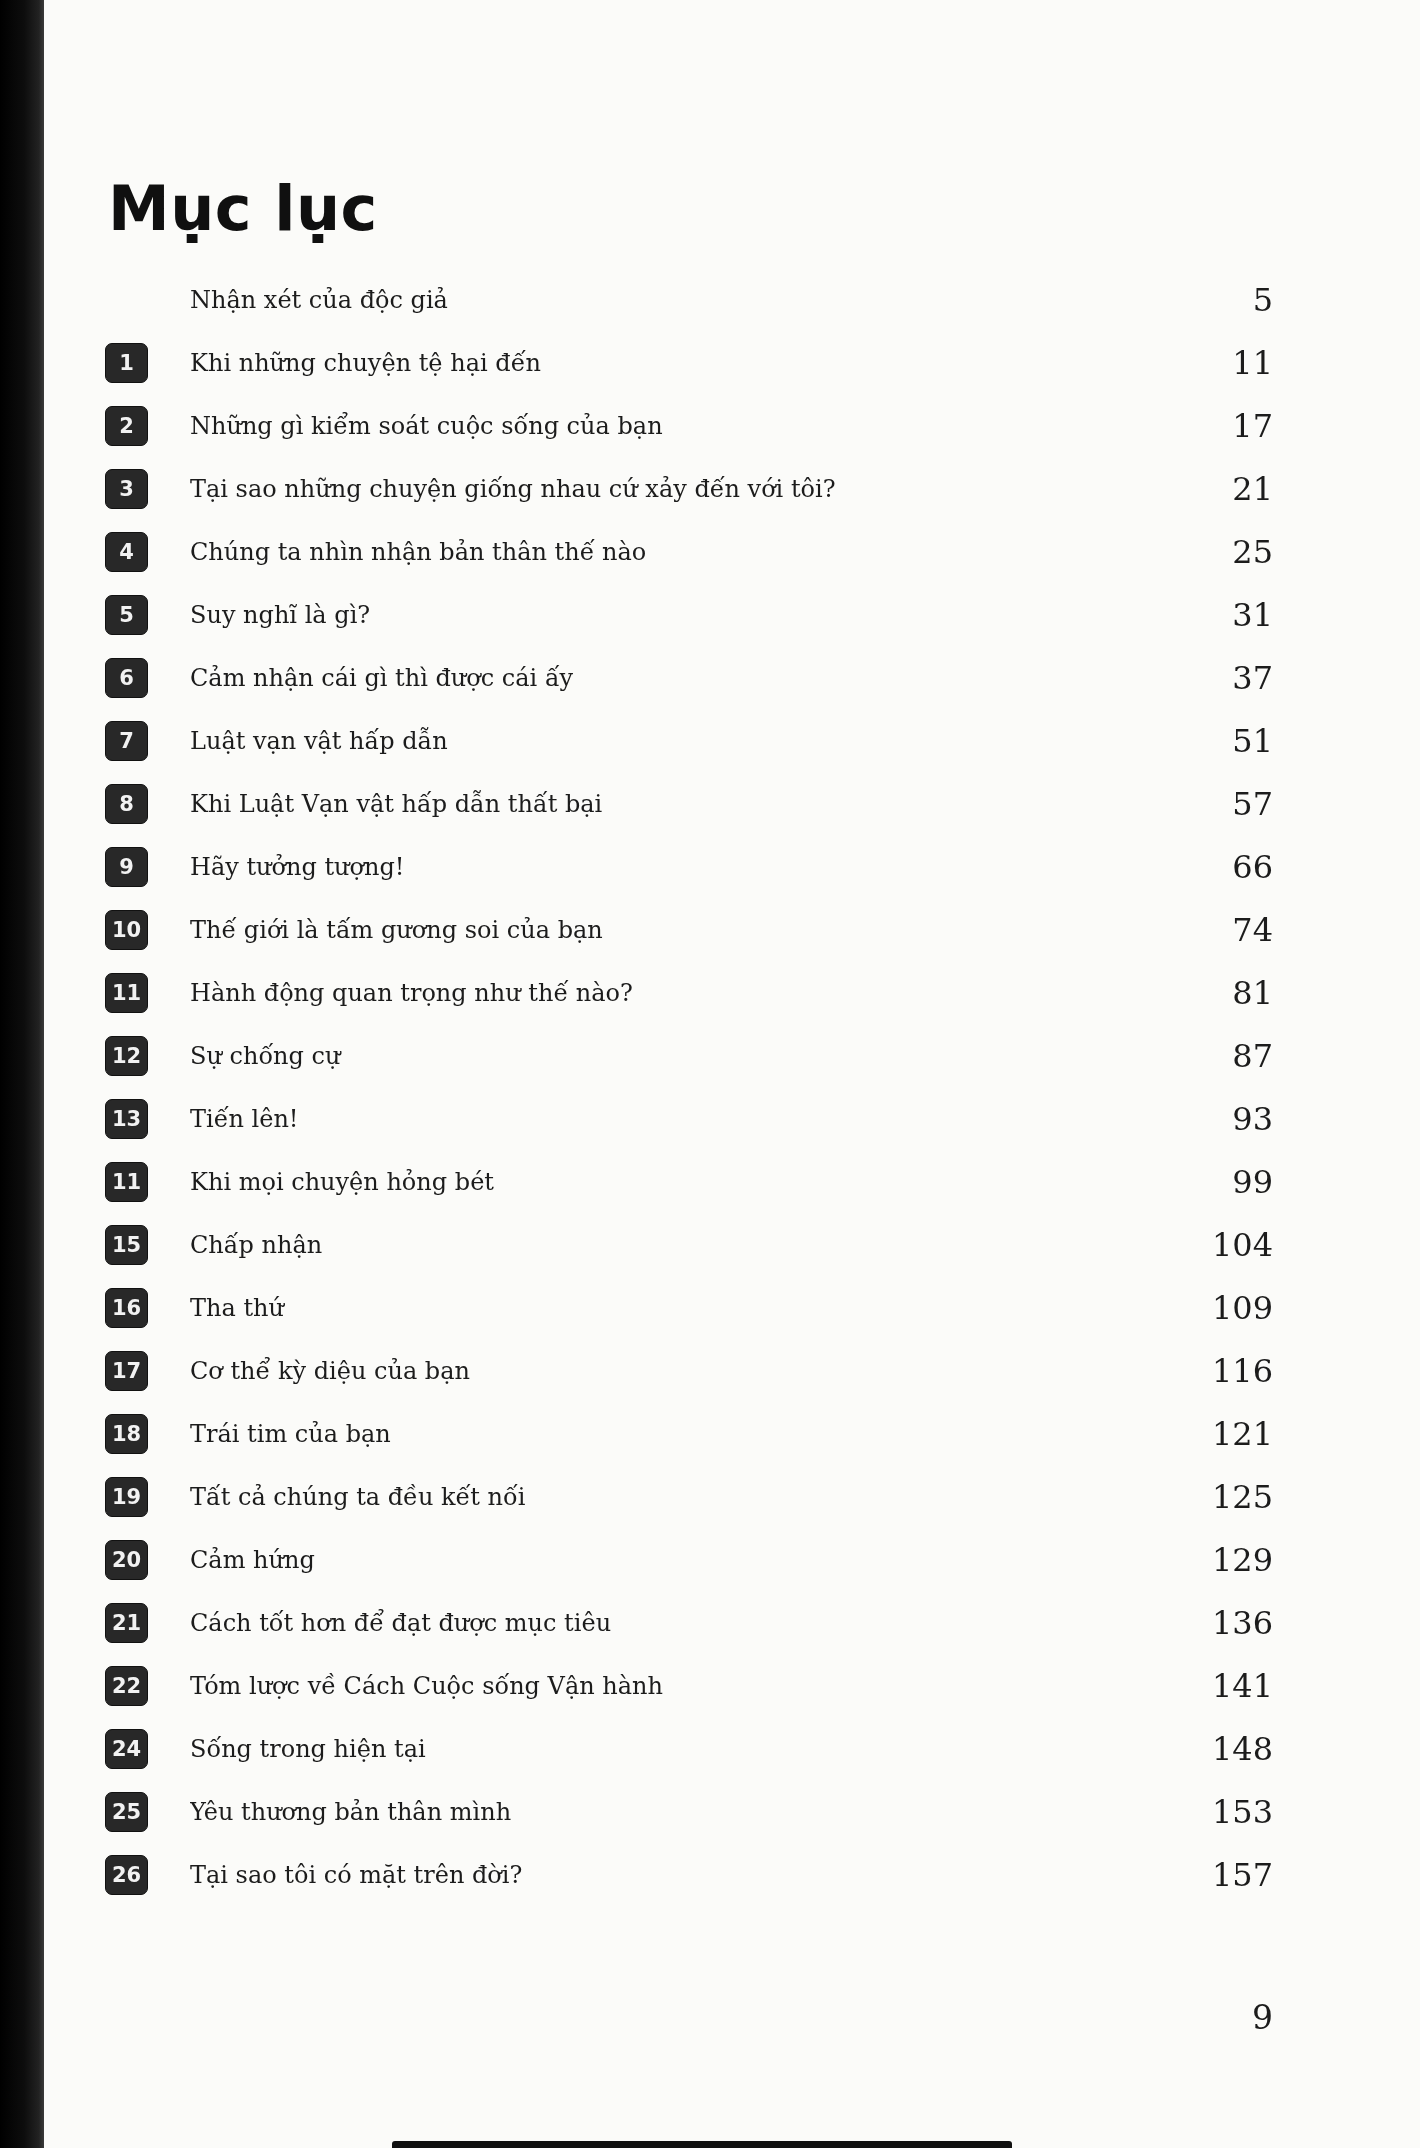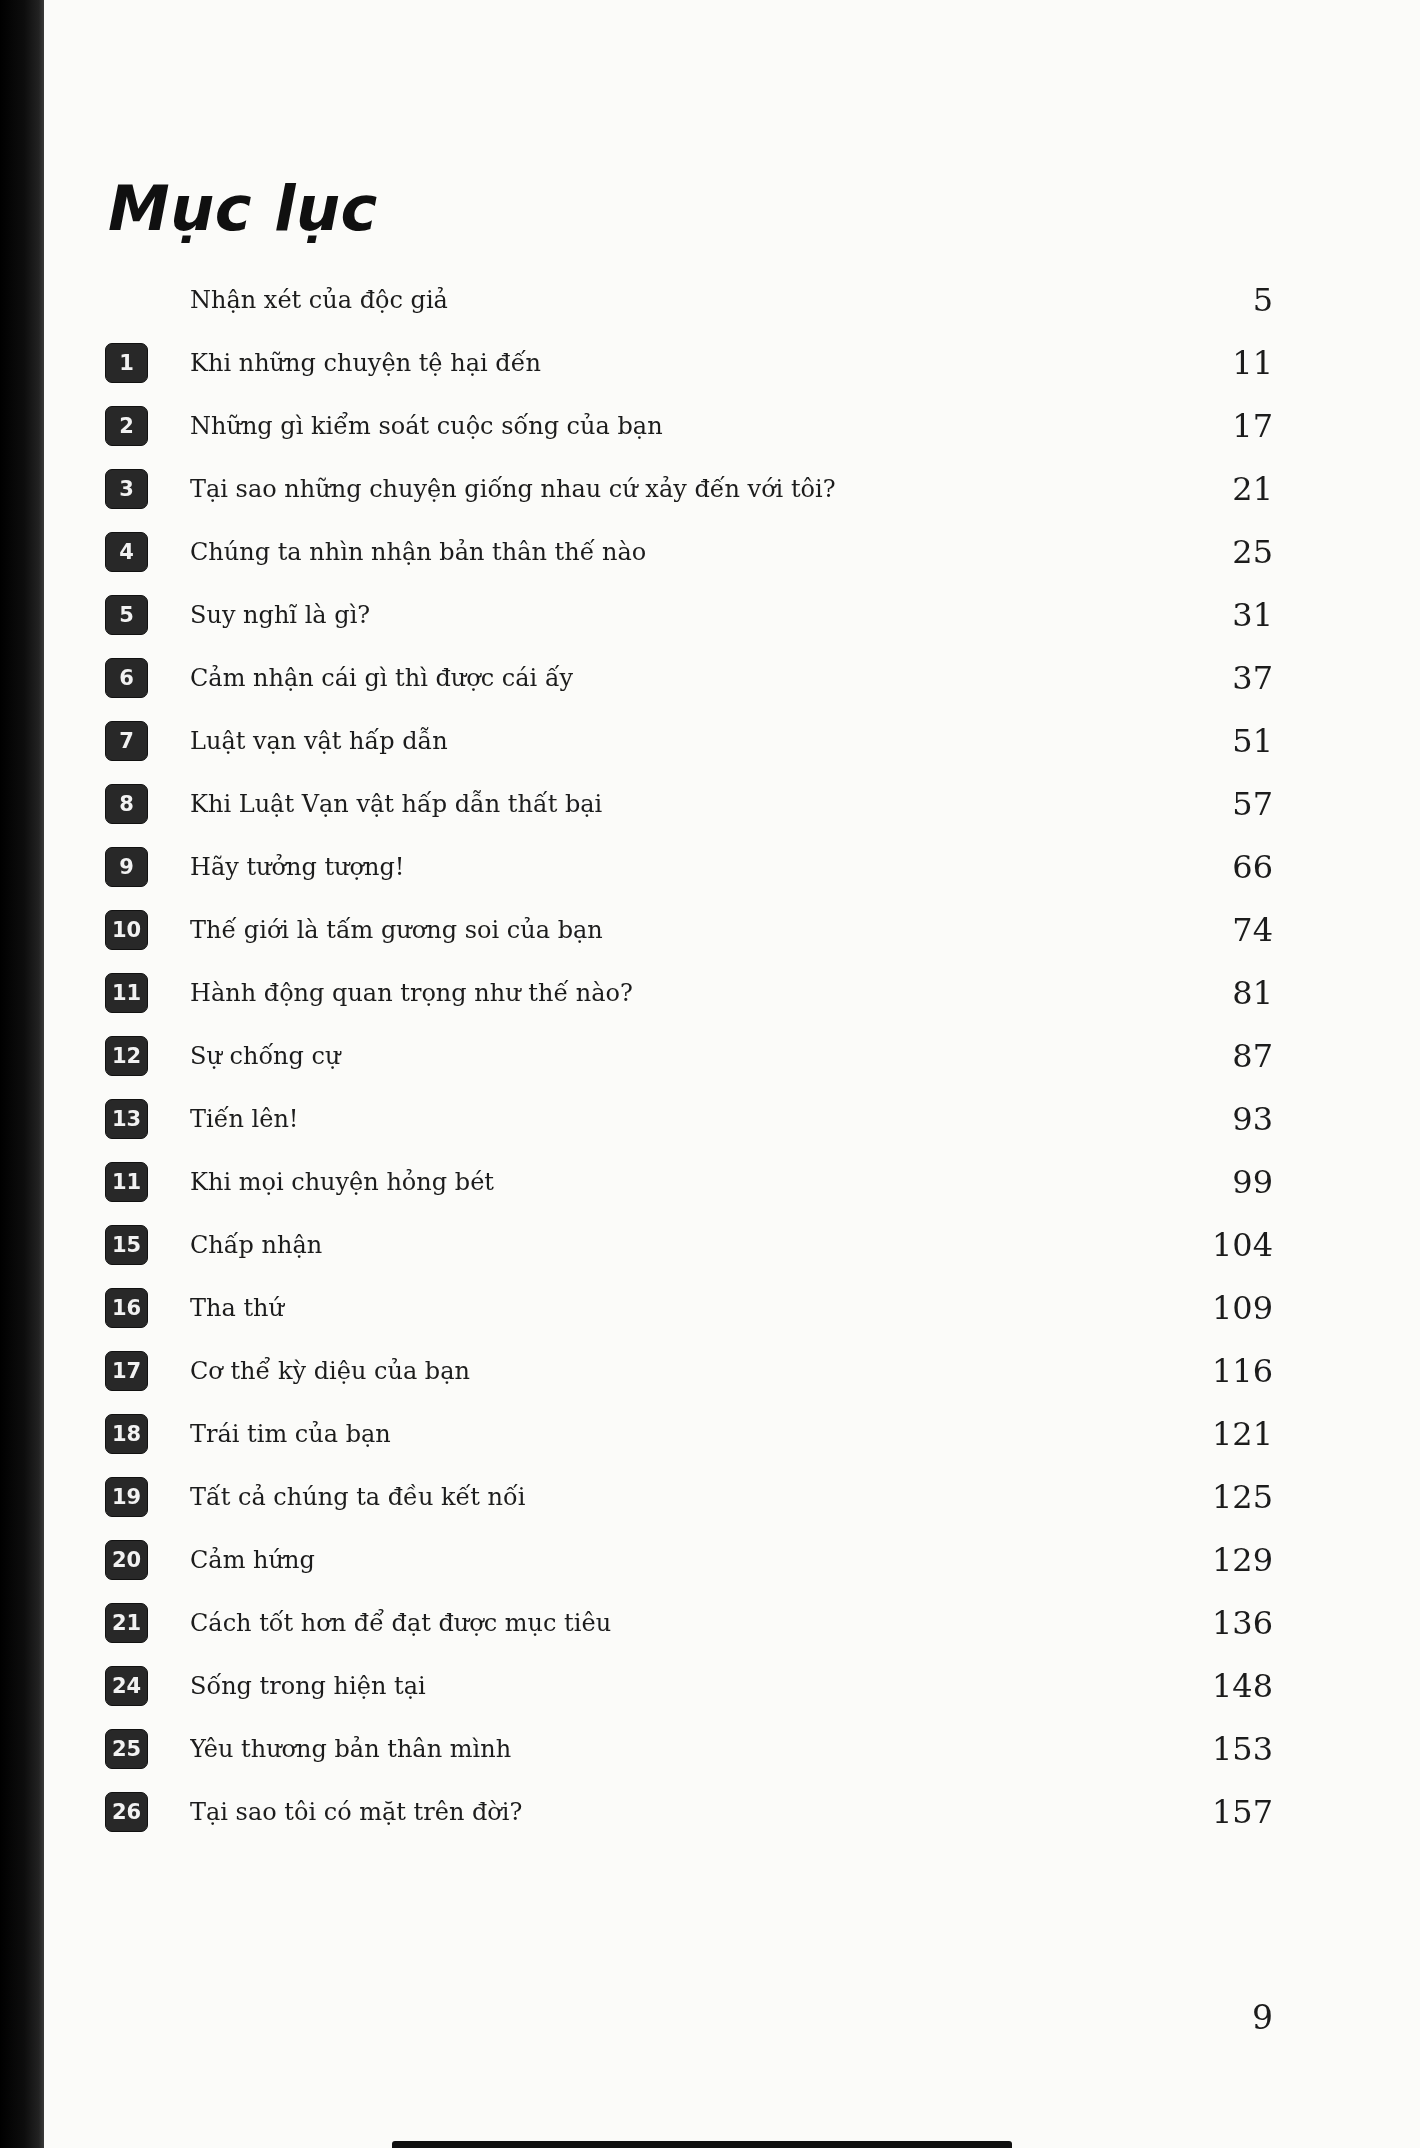--- a/index.html
+++ b/index.html
@@ -29,21 +29,20 @@
     border-radius: 3px 3px 0 0;
   }
   .page-title {
     position: absolute;
     left: 108px; top: 130px;
     font-family: "DejaVu Sans", "Liberation Sans", sans-serif;
     font-weight: bold;
     font-size: 62px;
     letter-spacing: 0.5px;
     color: #101010;
-    font-style: italic;
   }
   .toc-list {
     position: absolute;
     left: 105px; top: 268px;
     width: 1168px;
   }
   .toc-row {
     display: flex;
     align-items: center;
     height: 63px;
@@ -265,20 +264,27 @@
   </div>
 
   <div class="toc-row">
     <div class="badge-cell">
       <div class="chapter-badge">21</div>
     </div>
     <div class="chapter-title">Cách tốt hơn để đạt được mục tiêu</div>
     <div class="page-number">136</div>
   </div>
 
+  <div class="toc-row">
+    <div class="badge-cell">
+      <div class="chapter-badge">22</div>
+    </div>
+    <div class="chapter-title">Tóm lược về Cách Cuộc sống Vận hành</div>
+    <div class="page-number">141</div>
+  </div>
 
 
   <div class="toc-row">
     <div class="badge-cell">
       <div class="chapter-badge">24</div>
     </div>
     <div class="chapter-title">Sống trong hiện tại</div>
     <div class="page-number">148</div>
   </div>
 

